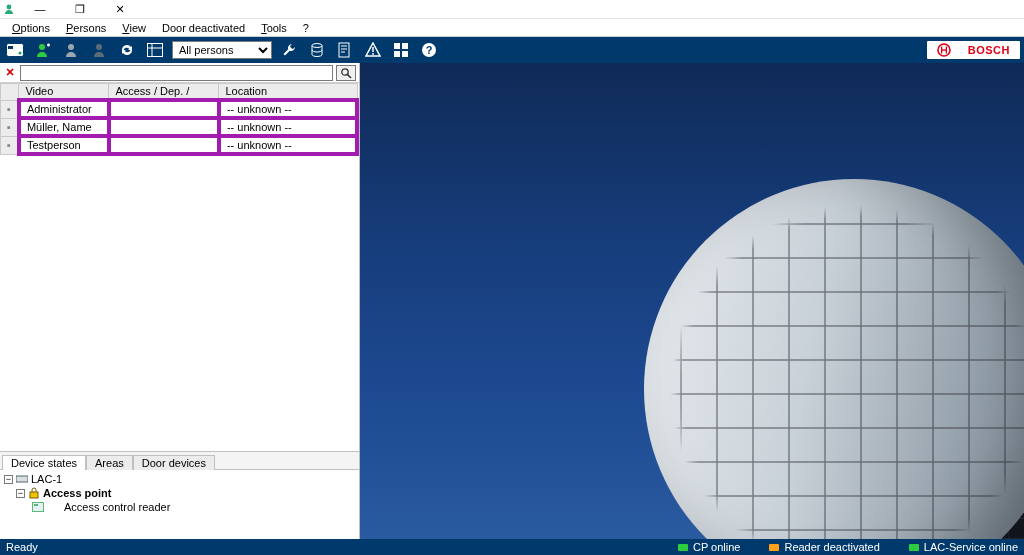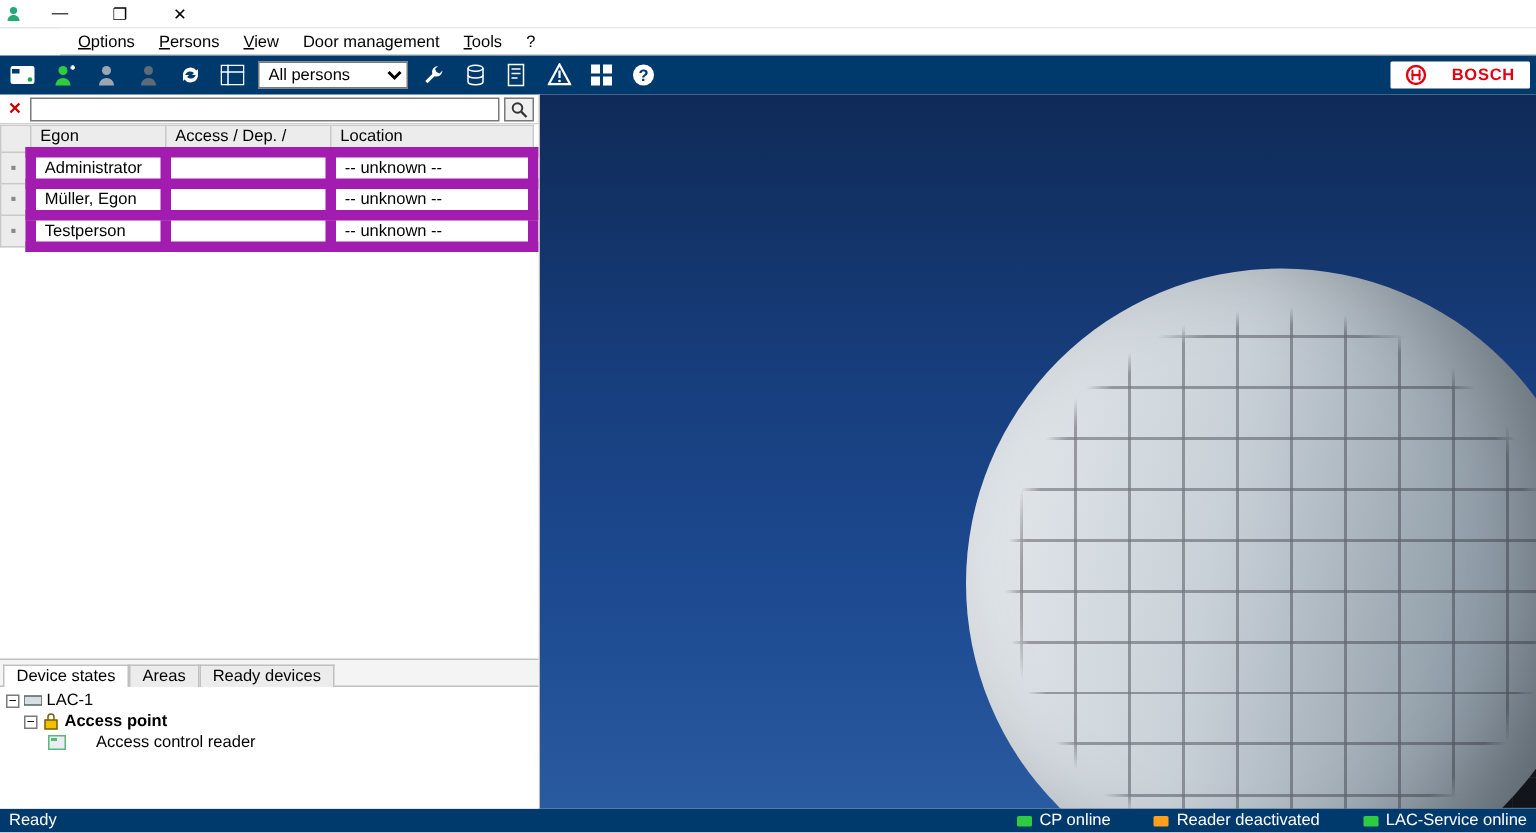--- a/index.html
+++ b/index.html
@@ -6,21 +6,21 @@
   html, body { width: 1024px; height: 555px; overflow: hidden; background: #fff; }
 
   
   .titlebar { height: 19px; background: #fff; display: flex; align-items: center; padding: 0 2px; border-bottom: 1px solid #e5e5e5; }
   .titlebar .icon { width: 14px; height: 14px; display: inline-flex; align-items: center; justify-content: center; margin-right: 4px; }
   .titlebar .title { flex: 1; color: #000; }
   .win-controls { display: flex; gap: 0; }
   .win-btn { width: 40px; height: 19px; display: flex; align-items: center; justify-content: center; color: #000; }
 
   
-  .menubar { height: 18px; background: #fff; display: flex; align-items: center; padding: 0 4px; border-bottom: 1px solid #d0d0d0; margin-left: 40px; }
+  .menubar { height: 18px; background: #fff; display: flex; align-items: center; padding: 0 4px; border-bottom: 1px solid #d0d0d0; }
   .menu-item { padding: 2px 8px; color: #000; }
   .menu-item .mn-u { text-decoration: underline; }
 
   
   .toolbar { height: 26px; background: #003a6d; display: flex; align-items: center; padding: 0 4px; color: #fff; gap: 6px; }
   .tb-btn { width: 22px; height: 20px; display: flex; align-items: center; justify-content: center; color: #fff; }
   .tb-select { height: 18px; font-size: 11px; background: #fff; color: #000; border: 1px solid #7a7a7a; padding: 0 2px; width: 100px; }
   .toolbar .spacer { flex: 1; }
   .brand { background: #fff; color: #e20015; font-weight: bold; font-size: 14px; letter-spacing: 0.5px; padding: 2px 10px; display: flex; align-items: center; gap: 17px; border-radius: 1px; }
 
@@ -31,30 +31,30 @@
 
   
   .search-row { height: 20px; display: flex; align-items: center; padding: 2px 3px; gap: 3px; border-bottom: 1px solid #d0d0d0; }
   .search-close { width: 14px; height: 14px; display: flex; align-items: center; justify-content: center; color: #c00; font-weight: bold; }
   .search-input { flex: 1; height: 16px; border: 1px solid #7a7a7a; padding: 0 2px; font-size: 11px; }
   .search-go { width: 20px; height: 16px; border: 1px solid #7a7a7a; background: #f0f0f0; display: flex; align-items: center; justify-content: center; }
 
   
   .table { width: 100%; border-collapse: collapse; }
   .table th { background: #ececec; border: 1px solid #c9c9c9; text-align: left; padding: 1px 6px; font-weight: normal; height: 16px; }
-  .table td { border: 7px solid #a21caf; padding: 1px 6px; height: 14px; background: #fff; }
+  .table td { border: 4px solid #a21caf; padding: 1px 6px; height: 14px; background: #fff; }
   .table .rowmark { width: 16px; background: #ececec; border: 1px solid #c9c9c9; text-align: center; color: #888; }
   .col-name { width: 90px; }
   .col-comp { width: 110px; }
   .col-loc { }
 
   .list-area { flex: 1; overflow: auto; background: #fff; }
 
   
-  .bottom-panel { height: 100px; border-top: 1px solid #c0c0c0; background: #fdfdfd; display: flex; flex-direction: column; }
+  .bottom-panel { height: 88px; border-top: 1px solid #c0c0c0; background: #fdfdfd; display: flex; flex-direction: column; }
   .tabs { display: flex; height: 18px; align-items: flex-end; background: #f4f4f4; padding-left: 2px; gap: 0; border-bottom: 1px solid #c0c0c0;}
   .tab { padding: 1px 8px; border: 1px solid #c0c0c0; border-bottom: none; background: #ececec; position: relative; top: 1px; }
   .tab.active { background: #fff; }
   .tree { flex: 1; padding: 2px 4px; background: #fff; overflow: auto; }
   .tree-line { display: flex; align-items: center; gap: 3px; height: 14px; }
   .tree-indent1 { padding-left: 12px; }
   .tree-indent2 { padding-left: 28px; gap: 20px; }
   .tree-toggle { width: 9px; height: 9px; border: 1px solid #7a7a7a; display: inline-flex; align-items: center; justify-content: center; font-size: 9px; line-height: 1; background: #fff; }
   .tree-icon { width: 12px; height: 12px; display: inline-flex; align-items: center; justify-content: center; }
   .bold { font-weight: bold; }
@@ -95,21 +95,21 @@
     <div class="win-btn">—</div>
     <div class="win-btn">❐</div>
     <div class="win-btn">✕</div>
   </div>
 </div>
 
 <div class="menubar">
   <span class="menu-item"><span class="mn-u">O</span><span></span>ptions</span>
   <span class="menu-item"><span class="mn-u">P</span>ersons</span>
   <span class="menu-item"><span class="mn-u">V</span>iew</span>
-  <span class="menu-item">Door management</span>
+  <span class="menu-item">Door deactivated</span>
   <span class="menu-item"><span class="mn-u">T</span>ools</span>
   <span class="menu-item">?</span>
 </div>
 
 <div class="toolbar">
   <div class="tb-btn">
     <svg width="18" height="14" viewBox="0 0 18 14">
         <rect x="0.5" y="0.5" width="17" height="13" rx="2" fill="#fff" stroke="#003a6d"></rect>
         <rect x="2" y="3" width="5" height="3" fill="#003a6d"></rect>
         <circle cx="14" cy="10" r="1.5" fill="#16a34a"></circle>
@@ -213,53 +213,53 @@
             <line x1="7.6" y1="7.6" x2="11" y2="11" stroke="#333" stroke-width="1.5"></line>
           </svg>
       </div>
     </div>
 
     <div class="list-area">
       <table class="table">
         <thead>
           <tr>
             <th class="rowmark"></th>
-            <th class="col-name">Egon</th>
+            <th class="col-name">Video</th>
             <th class="col-comp">Access / Dep. /</th>
             <th class="col-loc">Location</th>
           </tr>
         </thead>
         <tbody>
           <tr>
             <td class="rowmark">▪</td>
             <td>Administrator</td>
             <td></td>
             <td>-- unknown --</td>
           </tr>
           <tr>
             <td class="rowmark">▪</td>
-            <td>Müller, Egon</td>
+            <td>Müller, Name</td>
             <td></td>
             <td>-- unknown --</td>
           </tr>
           <tr>
             <td class="rowmark">▪</td>
             <td>Testperson</td>
             <td></td>
             <td>-- unknown --</td>
           </tr>
         </tbody>
       </table>
     </div>
 
     <div class="bottom-panel">
       <div class="tabs">
         <div class="tab active">Device states</div>
         <div class="tab">Areas</div>
-        <div class="tab">Ready devices</div>
+        <div class="tab">Door devices</div>
       </div>
       <div class="tree">
         <div class="tree-line">
           <span class="tree-toggle">−</span>
           <span class="tree-icon">
             <svg width="12" height="10" viewBox="0 0 12 10">
                 <rect x="0" y="2" width="12" height="6" fill="#d9dee3" stroke="#566"></rect>
               </svg>
           </span>
           <span>LAC-1</span>

